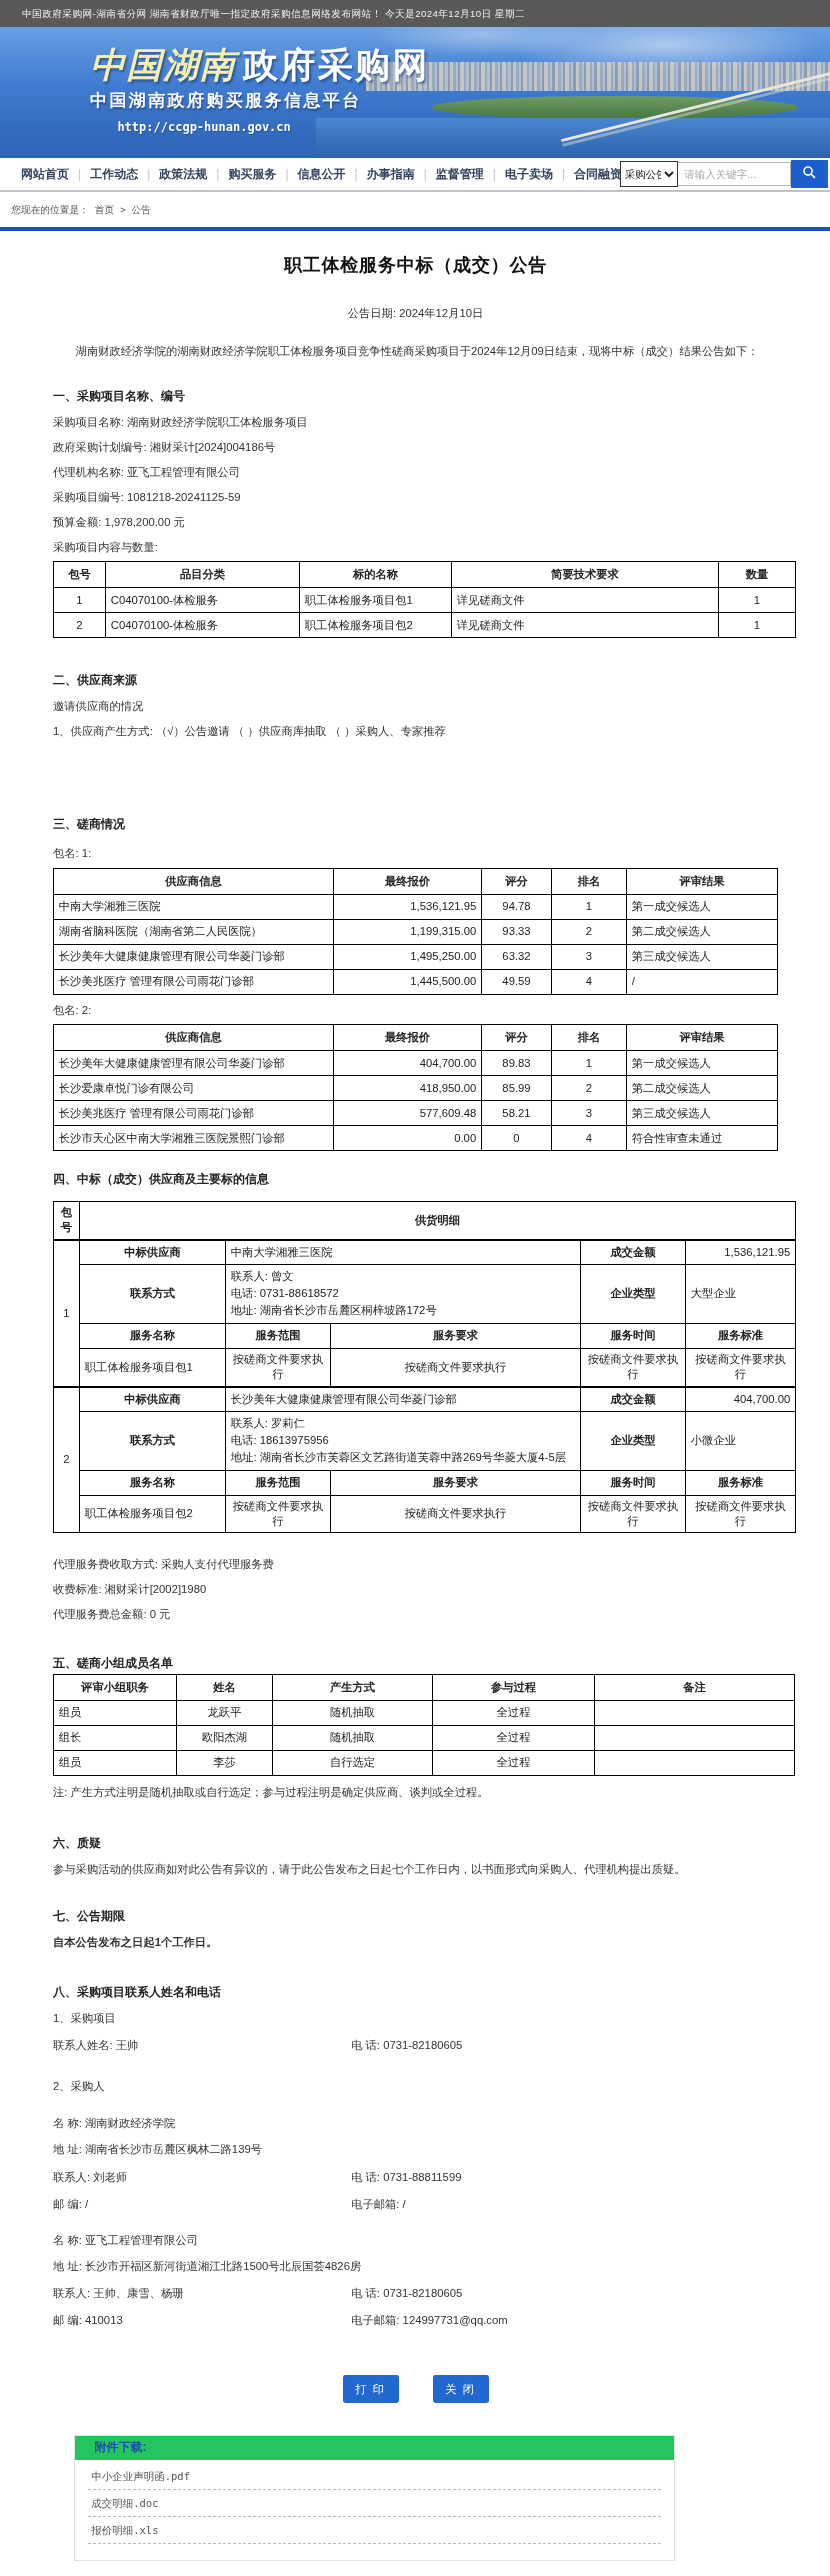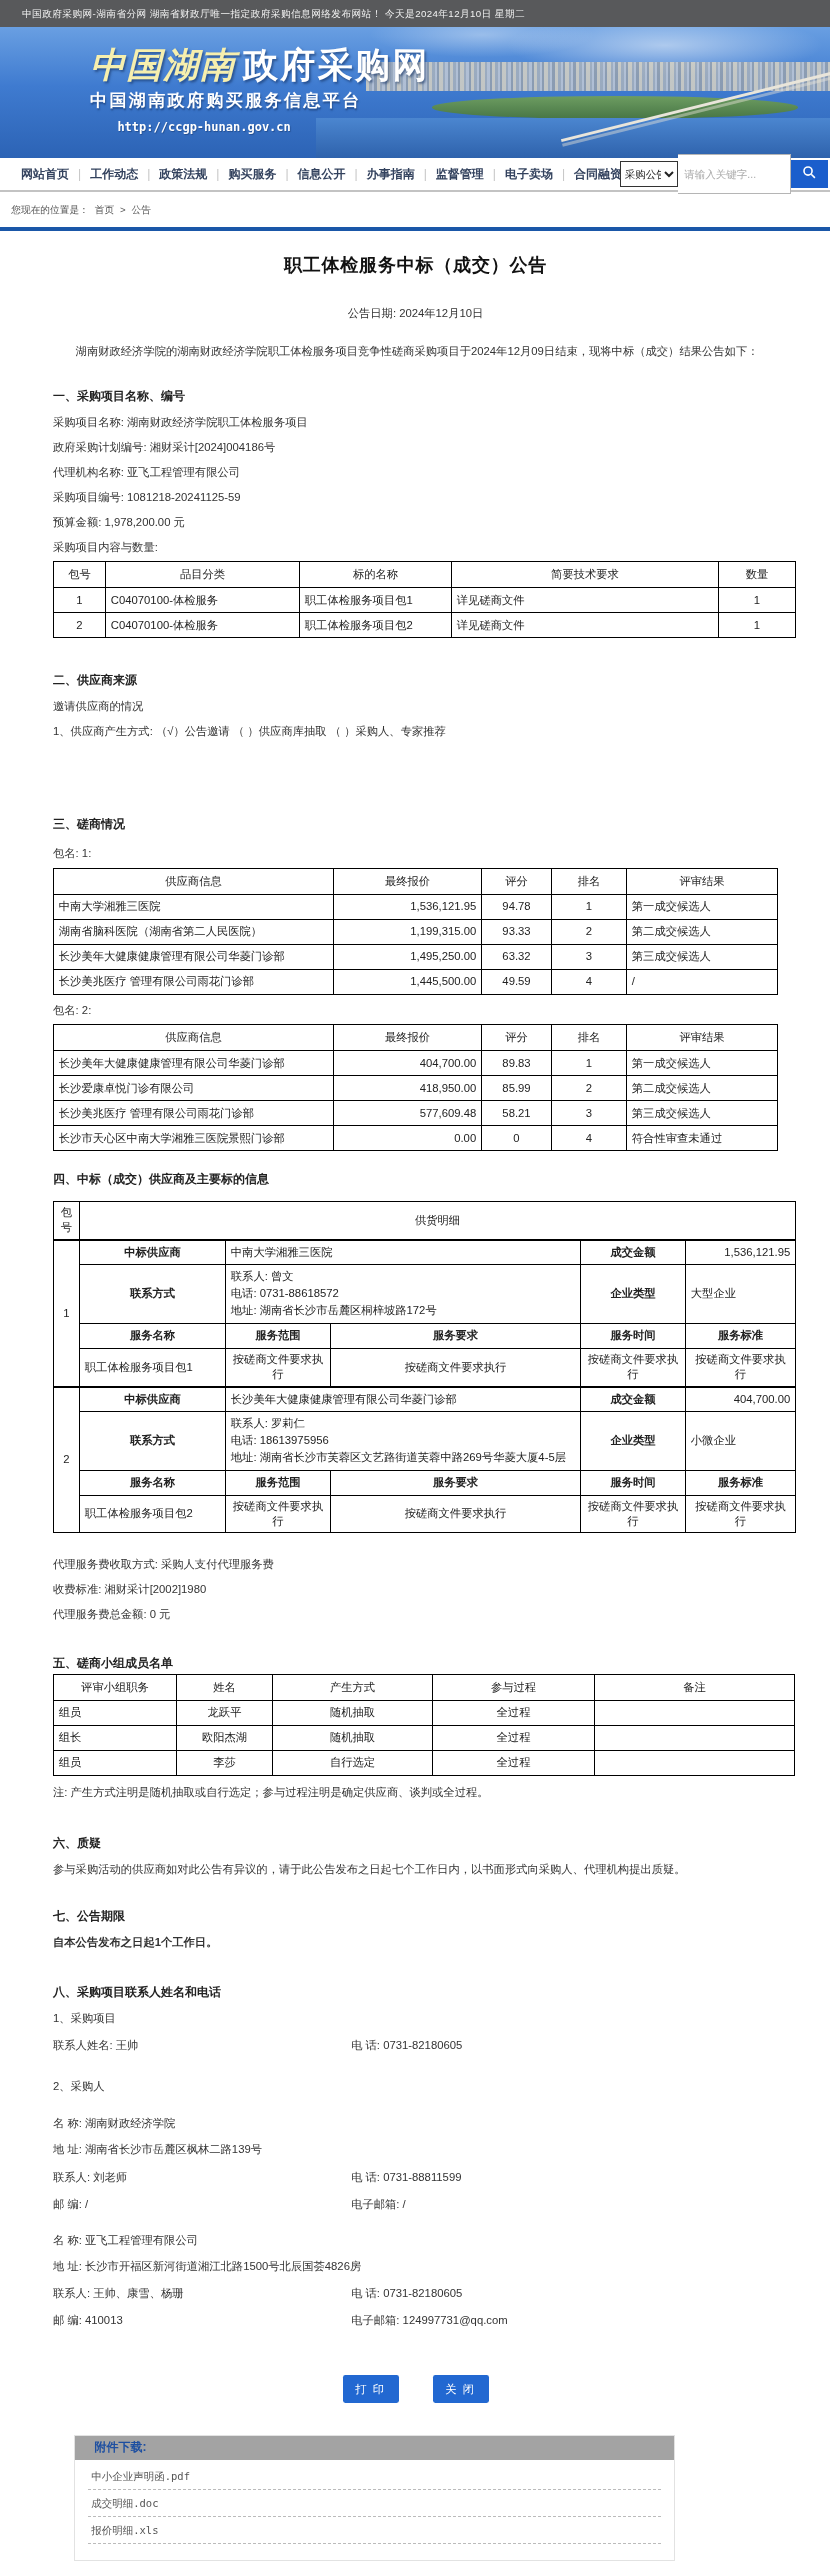--- a/index.html
+++ b/index.html
@@ -30,21 +30,21 @@
   .logo-sub{margin-top:6.5px;font-size:17px;font-weight:bold;letter-spacing:2.4px;text-shadow:0.8px 1.6px 1.6px rgba(20,50,100,.6);}
   .logo-url{margin-top:8px;margin-left:27.4px;font-size:12px;font-weight:bold;font-family:"DejaVu Sans Mono",monospace;text-shadow:0.8px 0.8px 0.8px rgba(20,50,100,.5);}
 
   
   .navbar{height:32px;background:#fff;display:flex;align-items:center;padding-left:21px;position:relative;}
   .nav-list{list-style:none;display:flex;align-items:center;}
   .nav-list li{font-size:12px;font-weight:bold;color:#33425e;cursor:pointer;white-space:nowrap;}
   .nav-list li + li::before{content:"|";color:#c5c5c5;font-weight:400;margin:0 9px;}
   .searchbox{position:absolute;right:3.2px;top:2.4px;display:flex;align-items:center;height:27.4px;}
   .searchbox select{height:26px;width:58px;border:1.6px solid #333;background:#fff;font-size:10.5px;color:#222;}
-  .searchbox input{height:40px;width:113px;border:0.8px solid #b5b5b5;border-left:none;padding:0 6.5px;font-size:10.5px;color:#333;}
+  .searchbox input{height:24px;width:113px;border:0.8px solid #b5b5b5;border-left:none;padding:0 6.5px;font-size:10.5px;color:#333;}
   .searchbox input::placeholder{color:#aaa;}
   .search-btn{height:27.4px;width:37px;border:none;background:#1b5ecc;display:flex;align-items:center;justify-content:center;cursor:pointer;}
   .navline{height:2.4px;background:#c3c3c3;}
 
   
   .breadcrumb{height:35px;font-size:9.7px;color:#555;padding:11.3px 0 0 11.3px;background:#fff;}
   .breadcrumb a{color:#555;text-decoration:none;margin:0 3.2px;cursor:pointer;}
   .bluebar{height:3.2px;background:#1a57a8;}
 
   
@@ -52,21 +52,21 @@
   .title{margin-top:22.6px;text-align:center;font-size:18px;font-weight:bold;color:#111;letter-spacing:0.8px;}
   .pub-date{margin-top:29px;text-align:center;font-size:11.3px;color:#333;}
   .intro{margin-top:22.6px;font-size:11.3px;color:#333;text-indent:22.6px;line-height:15.3px;}
   .sec-h{margin-top:29px;font-size:12px;font-weight:bold;color:#222;}
   .line{margin-top:9.7px;font-size:11.3px;color:#333;line-height:15.3px;}
   .pkg-label{margin-top:13px;font-size:11.3px;color:#333;}
 
   table{border-collapse:collapse;table-layout:fixed;width:100%;}
   .tb{border:1.6px solid #000;margin-top:6.5px;}
   .tb th,.tb td{border:1.2px solid #000;font-size:11.3px;color:#222;padding:3.2px 4.8px;line-height:15.3px;overflow:hidden;}
-  .tb th{font-weight:normal;height:26px;}
+  .tb th{font-weight:bold;height:26px;}
   .tb td{height:25px;}
   .t1 td:nth-child(1),.t1 td:nth-child(5){text-align:center;}
   .t3 td:nth-child(2){text-align:right;}
   .t3 td:nth-child(3),.t3 td:nth-child(4){text-align:center;}
   .t5 td:nth-child(2),.t5 td:nth-child(3),.t5 td:nth-child(4){text-align:center;}
 
   .t4 .lbl{font-weight:bold;text-align:center;}
   .t4 .pkgno{text-align:center;}
   .t4 .amt{text-align:right;}
   .t4 .ctr{text-align:center;}
@@ -78,21 +78,21 @@
   .pair .c1{display:inline-block;width:295px;}
   .mt-group{margin-top:26px;}
   .mt-big{margin-top:37px;}
   .mt-name{margin-top:21px;}
 
   .btn-row{margin-top:47px;display:flex;justify-content:center;gap:34px;}
   .act-btn{width:56px;height:27.4px;background:#2268d1;color:#fff;font-size:11.3px;border:none;border-radius:2.4px;cursor:pointer;letter-spacing:1.6px;}
 
   
   .attach-box{margin:32px 0 0 21px;width:601px;border:0.8px solid #e2e2e2;background:#fff;padding-bottom:16px;}
-  .band{height:24px;background:#a3a3a3;display:flex;align-items:center;padding-left:19.4px;font-size:12px;font-weight:bold;color:#1d4fa1;}
+  .band{height:24px;background:#22c55e;display:flex;align-items:center;padding-left:19.4px;font-size:12px;font-weight:bold;color:#1d4fa1;}
   .file-list{list-style:none;margin:3.2px 13px 0 13px;}
   .file-list li{padding:6.5px 3.2px 5.6px 3.2px;border-bottom:0.8px dashed #bbb;font-size:10.5px;color:#555;
     font-family:"DejaVu Sans Mono",monospace;cursor:pointer;}
 </style>
 </head>
 <body>
 
 <div class="page">
 
   <div class="topbar">

